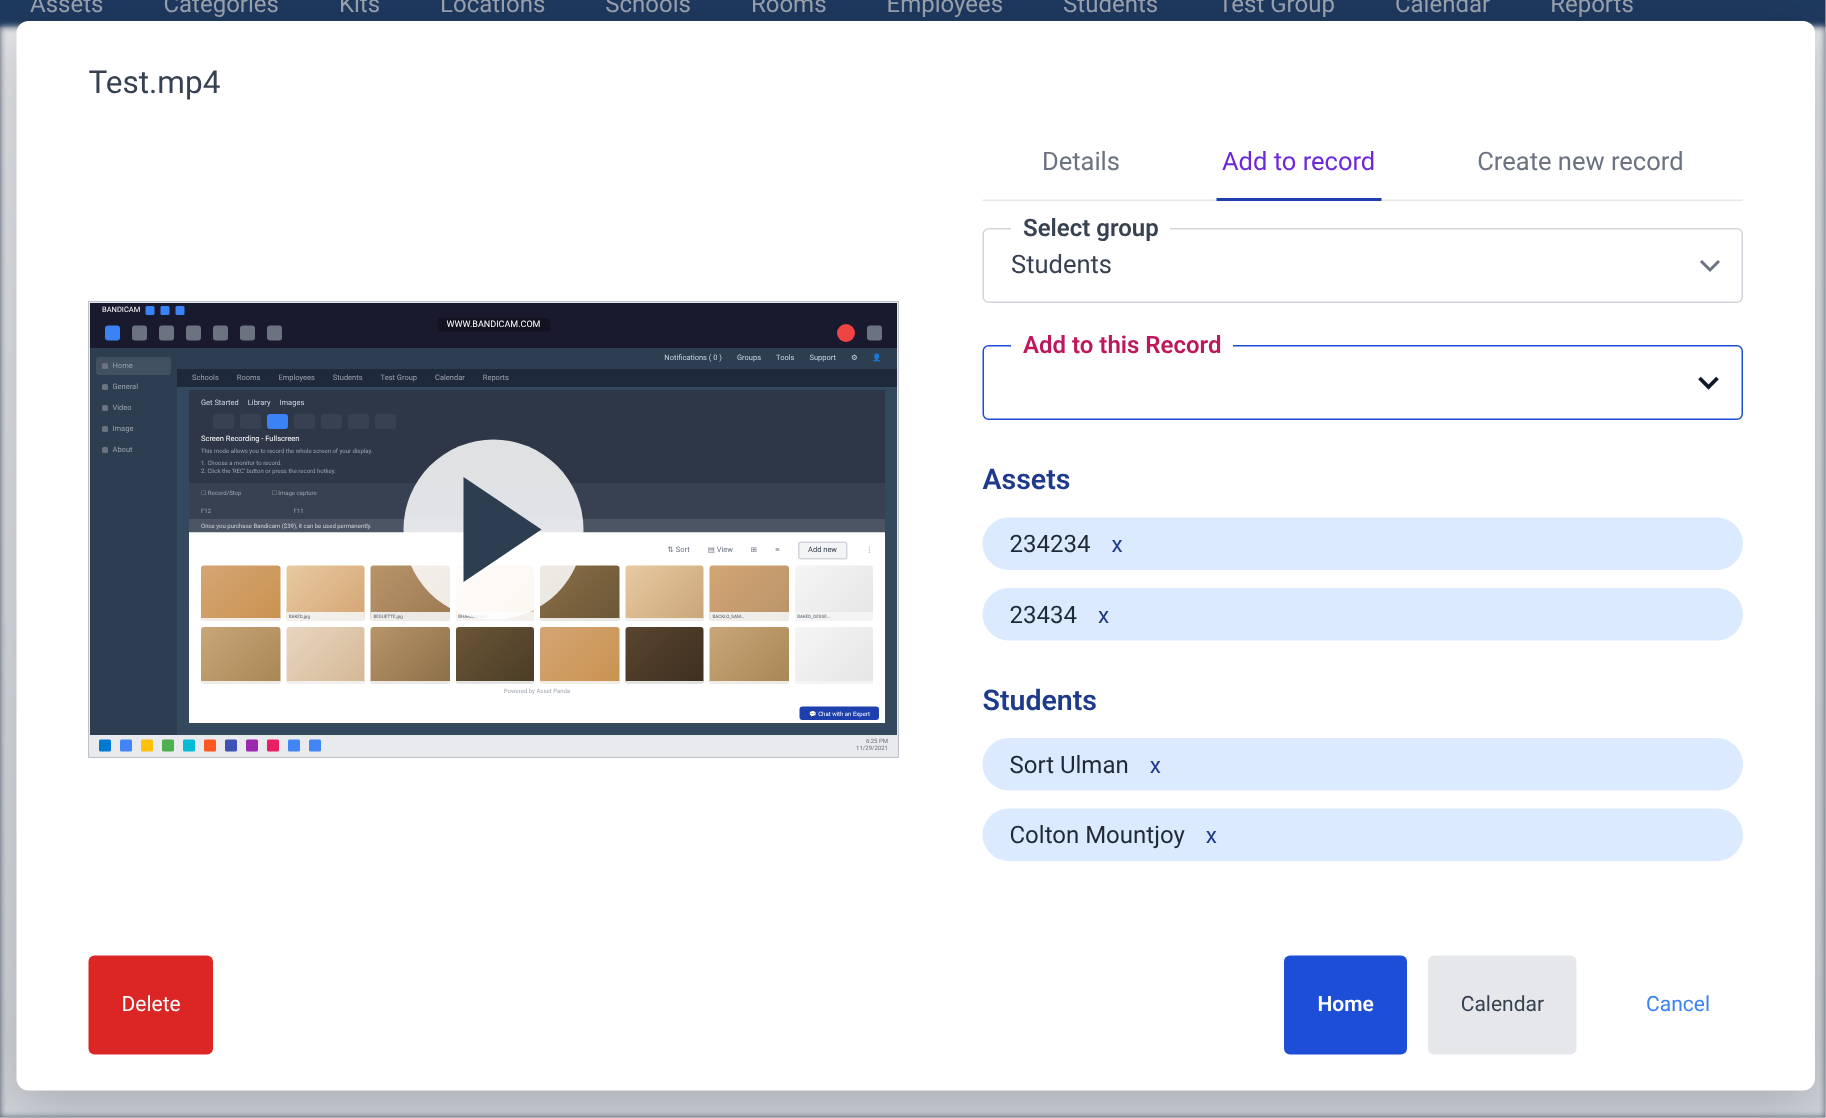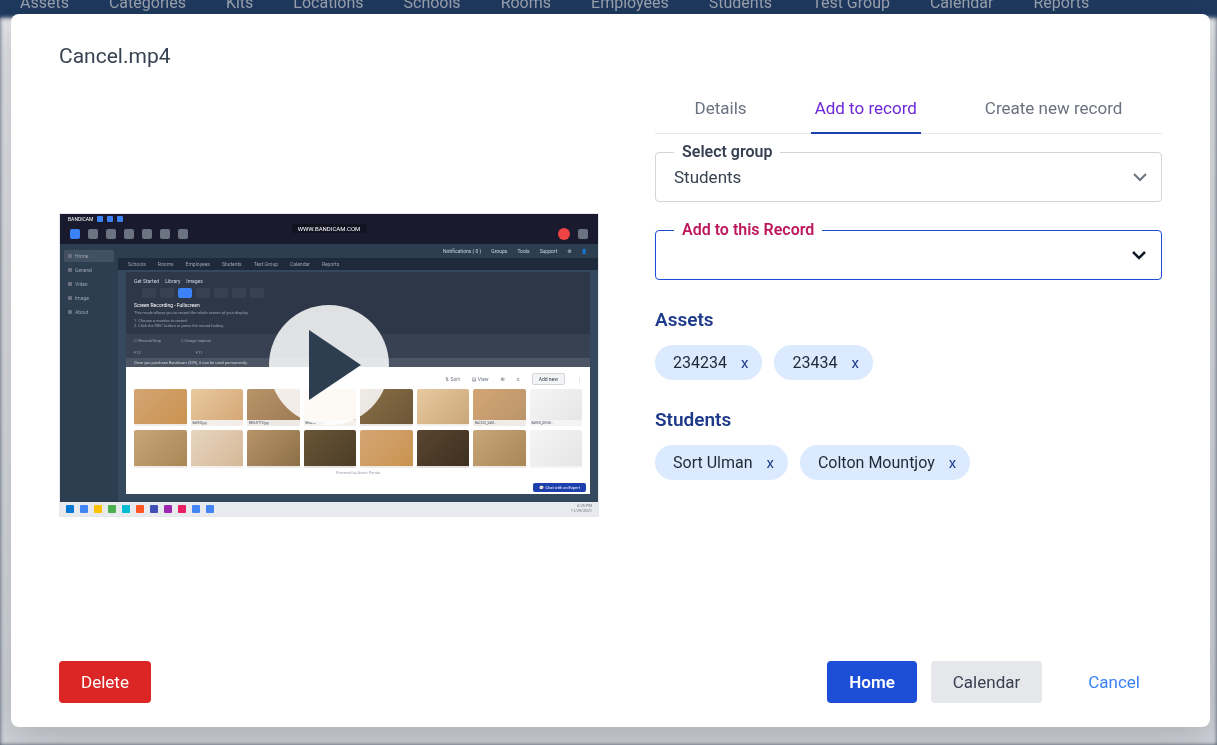--- a/index.html
+++ b/index.html
@@ -395,20 +395,21 @@
       font-size: 19px;
       font-weight: 600;
       color: #1e3a8a;
       margin-bottom: 14px;
     }
     .chips {
       display: flex;
       flex-wrap: wrap;
       gap: 12px;
       margin-bottom: 28px;
+      flex-direction: column;
     }
     .chip {
       background: #dbeafe;
       color: #1f2937;
       border-radius: 999px;
       padding: 8px 14px 8px 18px;
       font-size: 16px;
       display: flex;
       align-items: center;
       gap: 14px;
@@ -419,22 +420,22 @@
       font-size: 15px;
     }
     .modal-footer {
       display: flex;
       align-items: center;
       margin-top: 20px;
     }
     .btn {
       border: none;
       border-radius: 4px;
-      padding: 11px 22px;
-      font-size: 17px;
+      padding: 25px 22px;
+      font-size: 14px;
       cursor: pointer;
       font-family: inherit;
     }
     .btn-delete {
       background: #dc2626;
       color: #fff;
     }
     .btn-save {
       background: #1d4ed8;
       color: #fff;
@@ -464,21 +465,21 @@
   <span>Rooms</span>
   <span>Employees</span>
   <span>Students</span>
   <span>Test Group</span>
   <span>Calendar</span>
   <span>Reports</span>
 </div>
 <div class="backdrop-content"></div>
 
 <div class="modal">
-  <div class="modal-title">Cancel.mp4</div>
+  <div class="modal-title">Test.mp4</div>
 
   <div class="modal-body">
     <div class="left-col">
       <div class="video-preview">
         <div class="video-top-bar">
           <span style="font-size:5px;color:#fff;">BANDICAM</span>
           <div class="mini"></div>
             <div class="mini"></div>
             <div class="mini"></div>
         </div>

